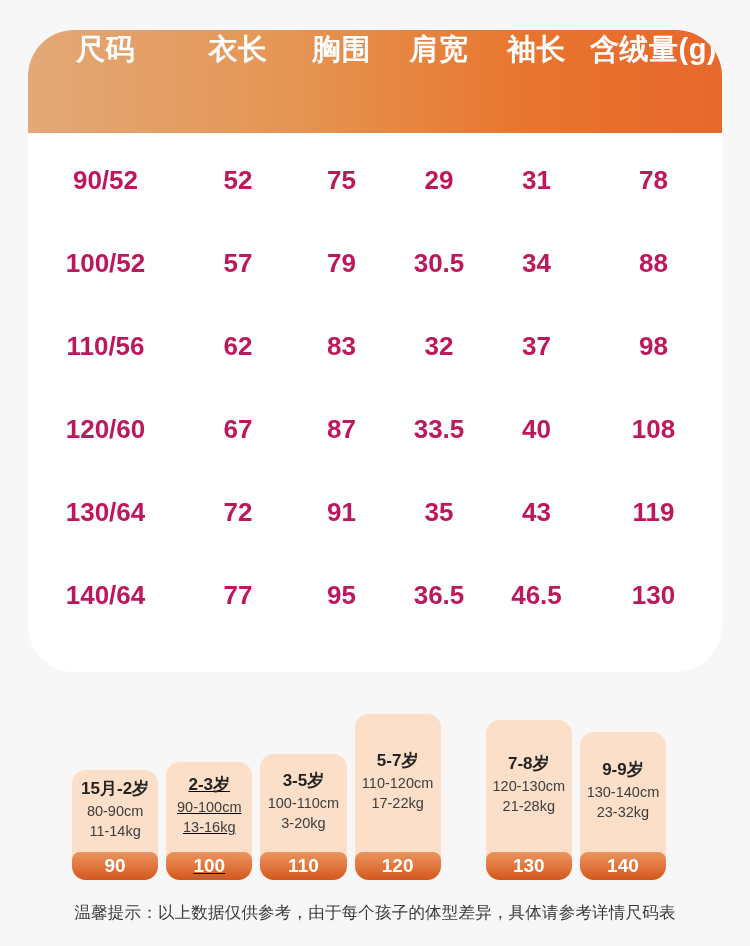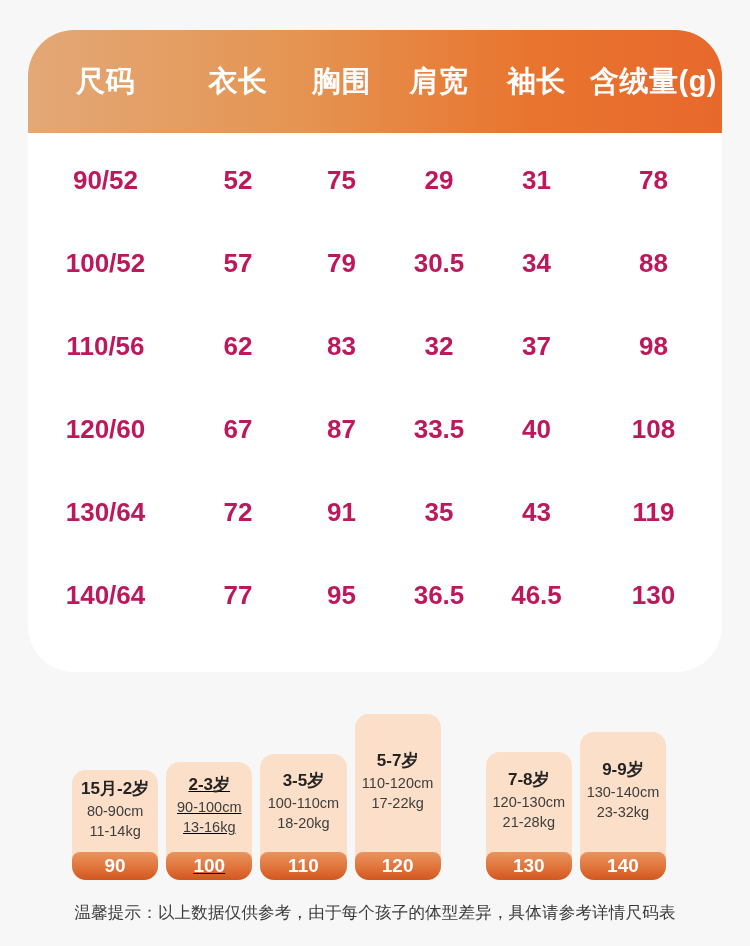--- a/index.html
+++ b/index.html
@@ -24,21 +24,21 @@
     height: 642px;
     background: #ffffff;
     border-radius: 46px;
     overflow: hidden;
   }
 
   .table-header {
     height: 103px;
     background: linear-gradient(to right, #e3a877 0%, #e59553 38%, #e8752f 72%, #e8682c 100%);
     display: flex;
-    align-items: center;
+    align-items: flex-start;
   }
 
   .table-header .cell {
     color: #ffffff;
     font-size: 29px;
     font-weight: bold;
     text-align: center;
     letter-spacing: 0.5px;
   }
 
@@ -125,21 +125,21 @@
     display: flex;
     align-items: center;
     justify-content: center;
   }
 
   
   .age-card.h1 { height: 110px; }
   .age-card.h2 { height: 118px; text-decoration: underline; }
   .age-card.h3 { height: 126px; }
   .age-card.h4 { height: 166px; }
-  .age-card.h5 { height: 128px; margin-left: 37px; }
+  .age-card.h5 { height: 160px; margin-left: 37px; }
   .age-card.h6 { height: 148px; }
 
   
   .footer-note {
     position: absolute;
     left: 0;
     top: 902px;
     width: 750px;
     text-align: center;
     color: #3a3a3a;
@@ -237,21 +237,21 @@
       <div class="age-height">90-100cm</div>
       <div class="age-weight">13-16kg</div>
     </div>
     <div class="size-badge">100</div>
   </div>
 
   <div class="age-card h3">
     <div class="age-card-inner">
       <div class="age-label">3-5岁</div>
       <div class="age-height">100-110cm</div>
-      <div class="age-weight">18-20kg</div>
+      <div class="age-weight">3-20kg</div>
     </div>
     <div class="size-badge">110</div>
   </div>
 
   <div class="age-card h4">
     <div class="age-card-inner">
       <div class="age-label">5-7岁</div>
       <div class="age-height">110-120cm</div>
       <div class="age-weight">17-22kg</div>
     </div>

